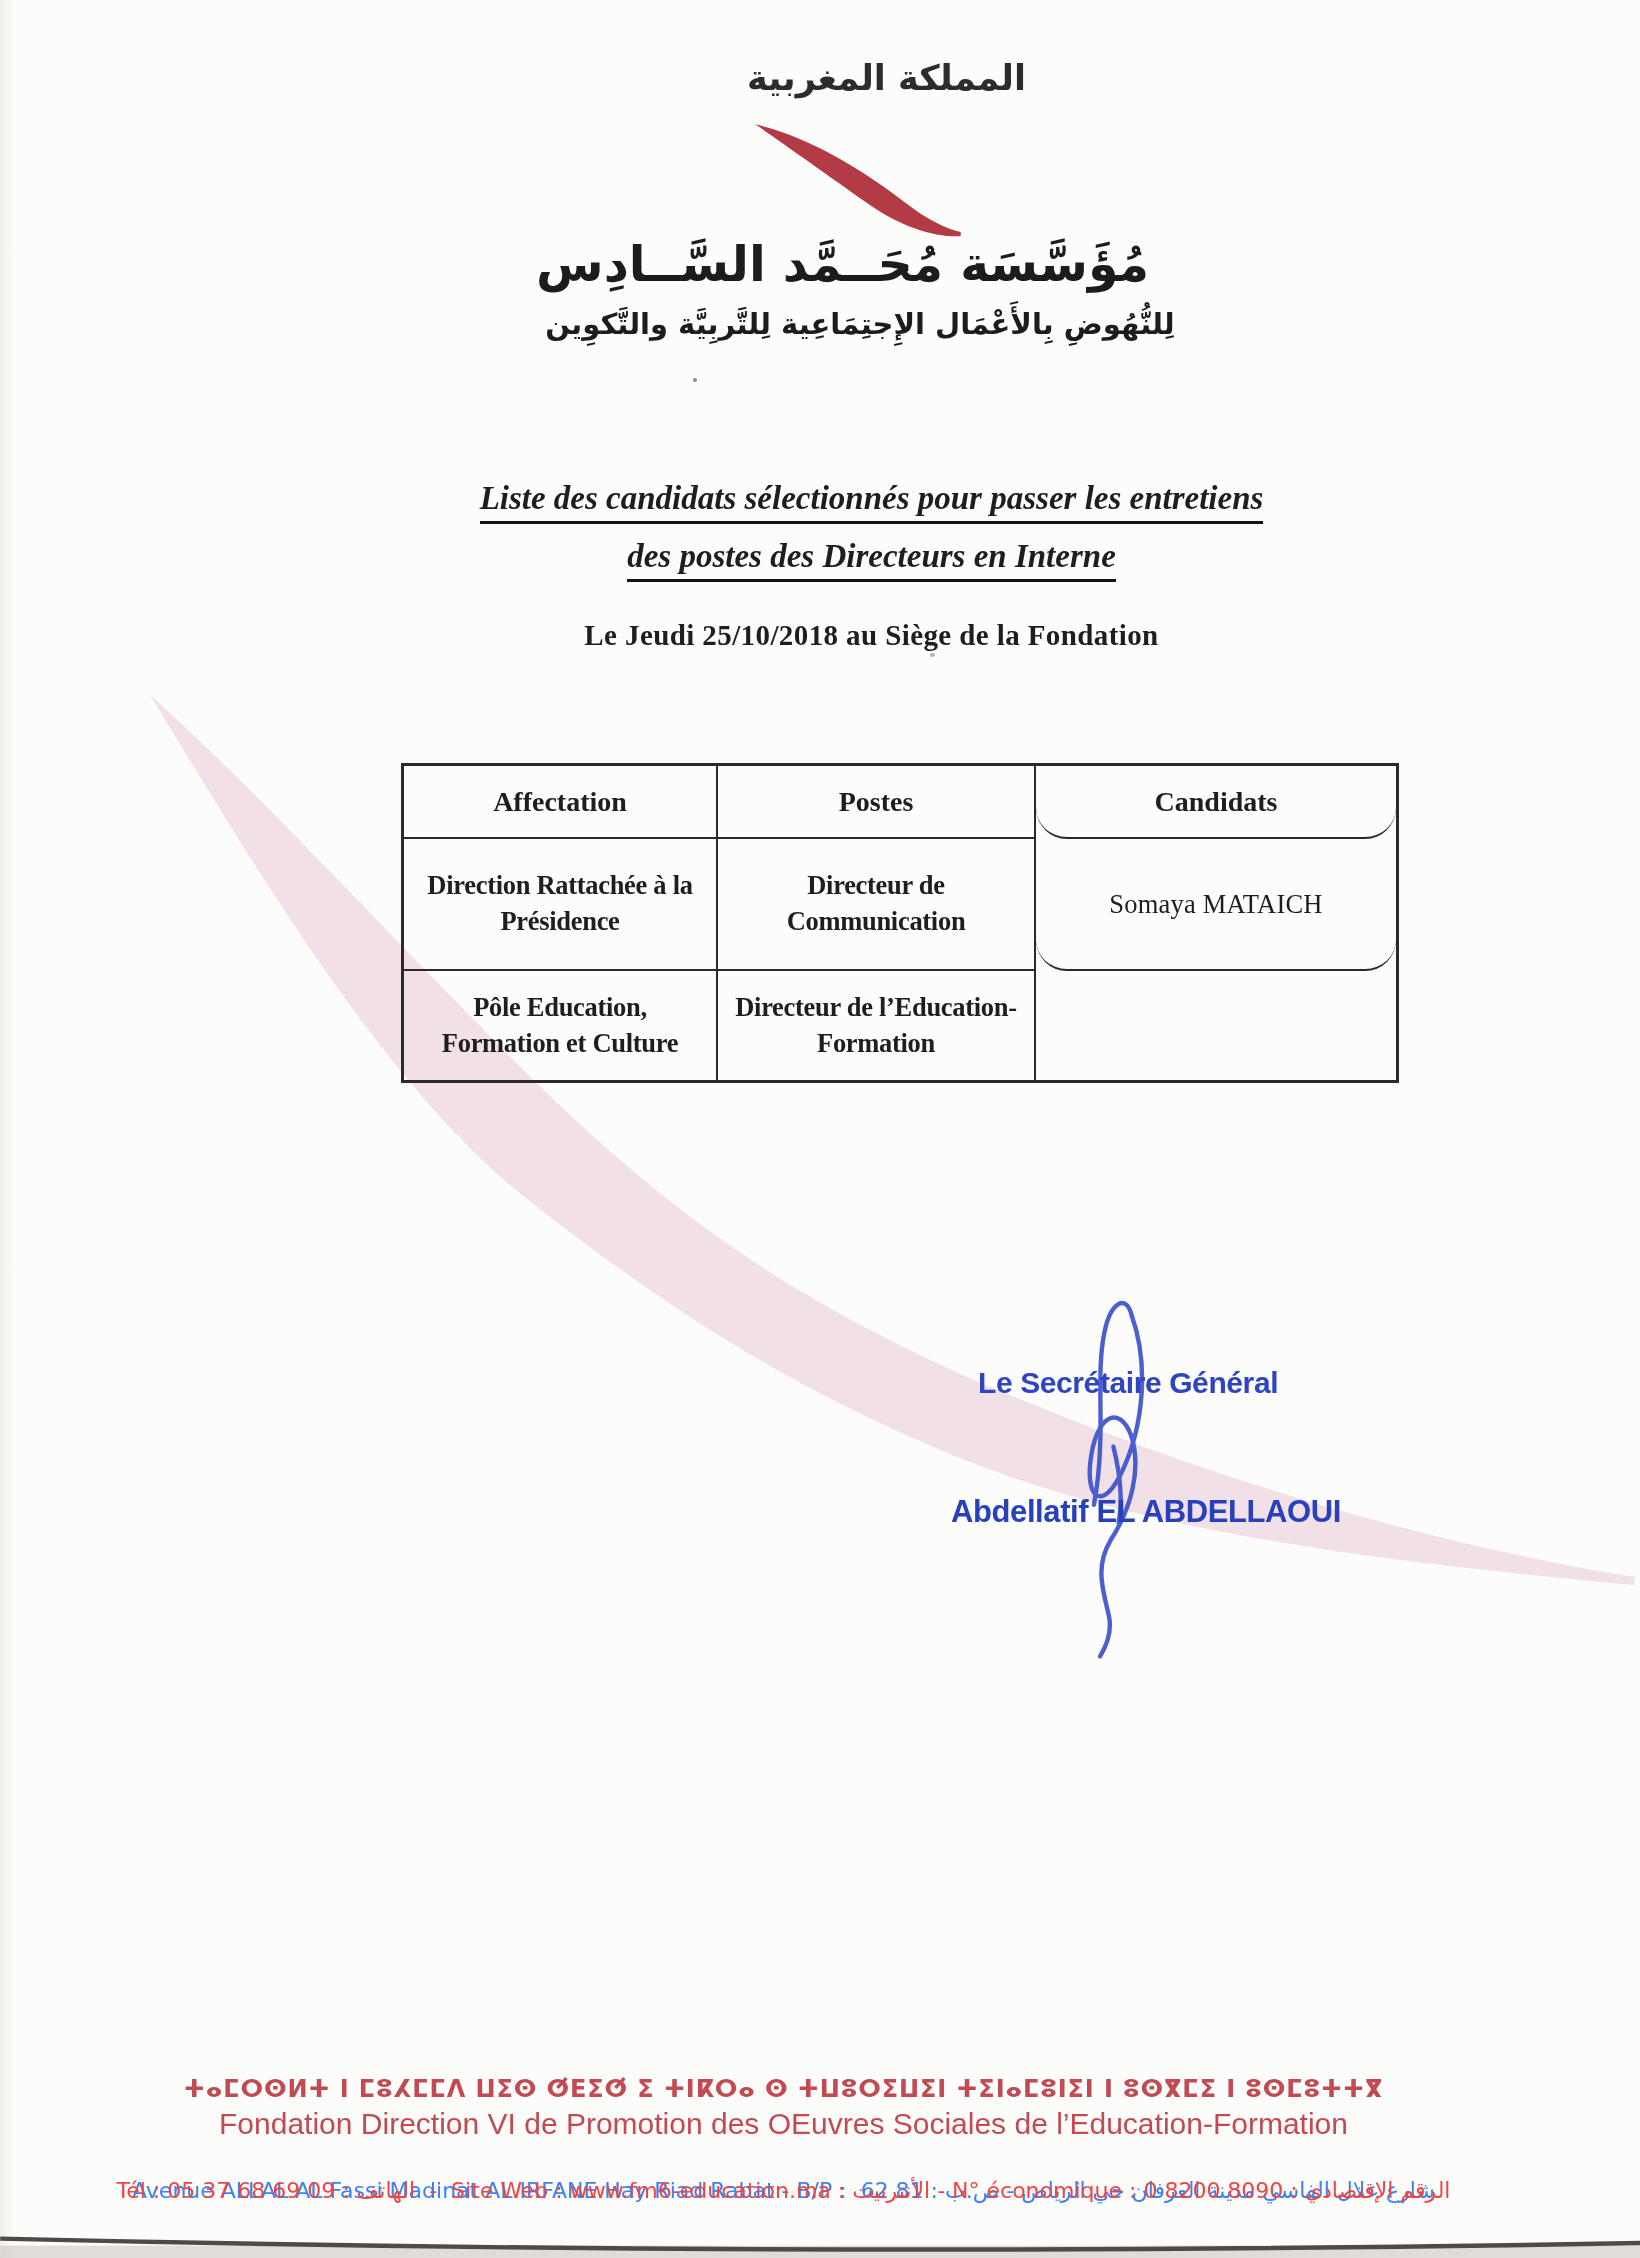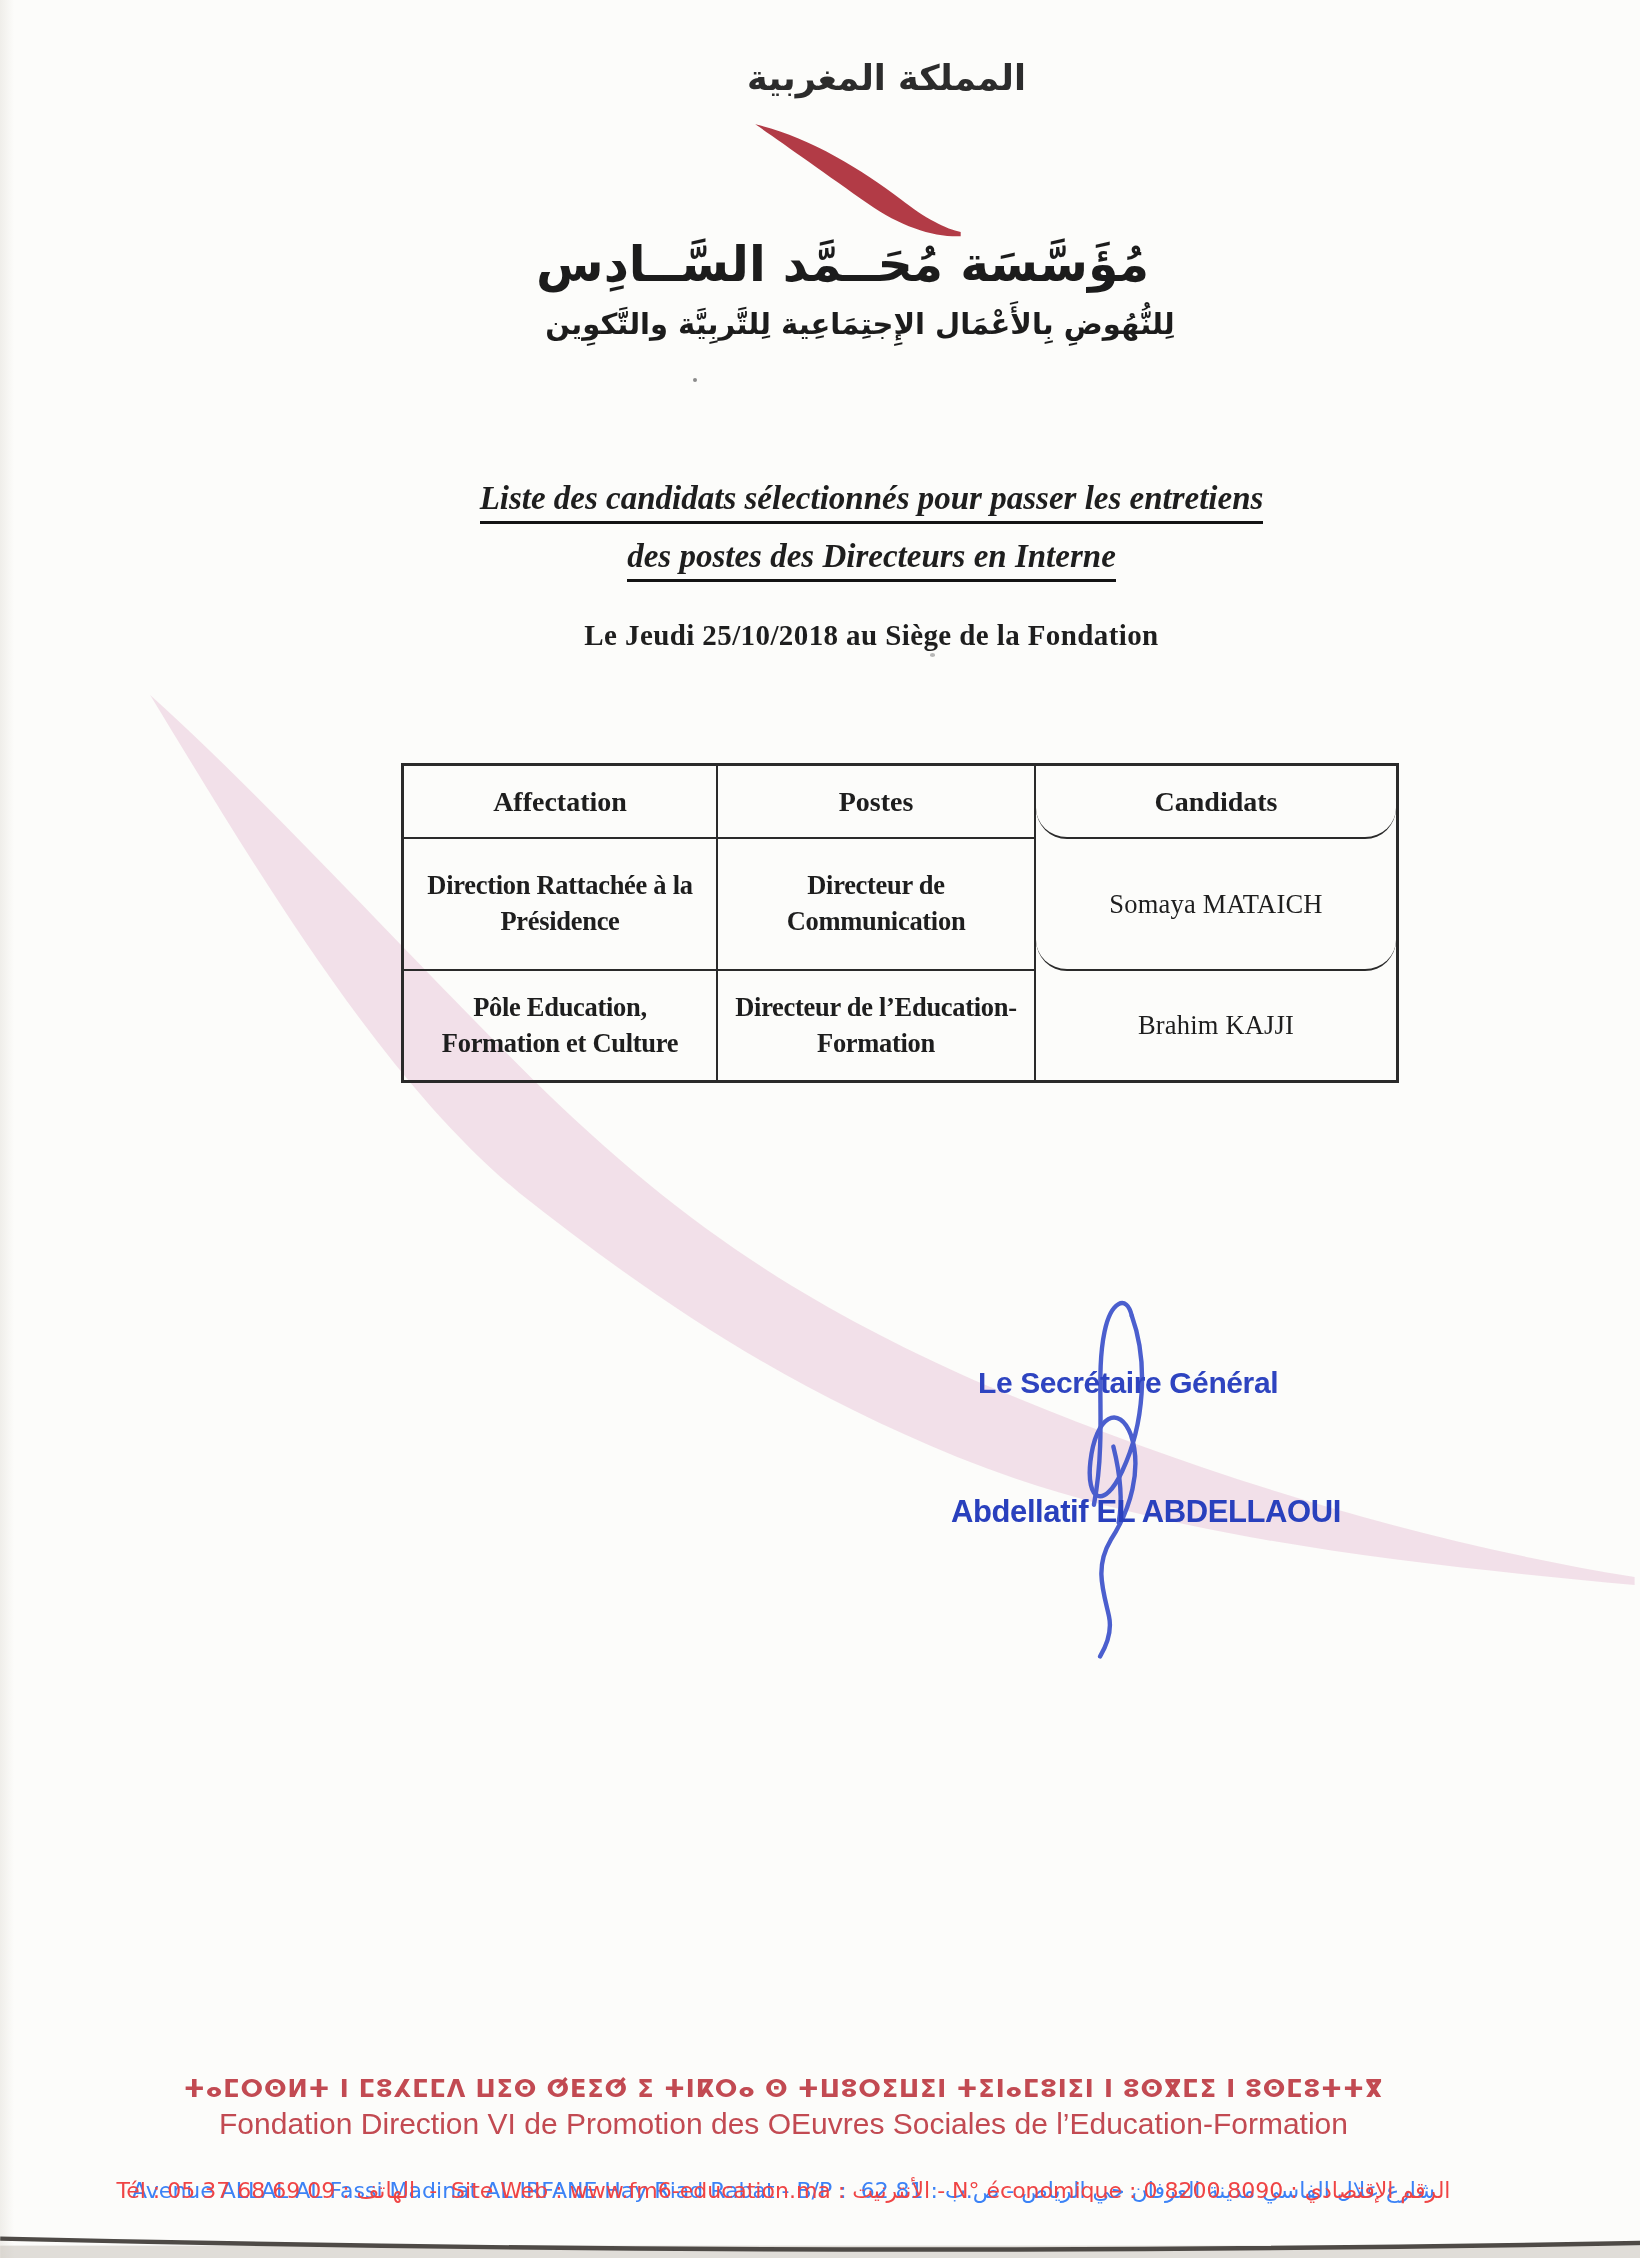--- a/index.html
+++ b/index.html
@@ -121,21 +121,20 @@
     <div class="cell hcell">Affectation</div>
     <div class="cell hcell">Postes</div>
     <div class="cell hcell last-col">Candidats</div>
 
     <div class="cell r1 bcell">Direction Rattachée à la Présidence</div>
     <div class="cell r1 bcell">Directeur de Communication</div>
     <div class="cell r1 ncell last-col">Somaya MATAICH</div>
 
     <div class="cell r2 bcell last-row">Pôle Education, Formation et Culture</div>
     <div class="cell r2 bcell last-row">Directeur de l’Education-Formation</div>
-    <div class="cell r2 ncell last-col last-row">Brahim KAJJI</div>
   </div>
 
   <div class="abs sig-role">Le Secrétaire Général</div>
   <div class="abs sig-name">Abdellatif EL ABDELLAOUI</div>
 
   <svg class="abs sig-svg" width="1641" height="2258" viewBox="0 0 1860 2560">
     <g fill="none" stroke="#4257cc" stroke-width="5" stroke-linecap="round" opacity="0.95">
       <path d="M 1283 1492
                C 1302 1545, 1297 1615, 1272 1668
                C 1251 1713, 1231 1701, 1236 1657

